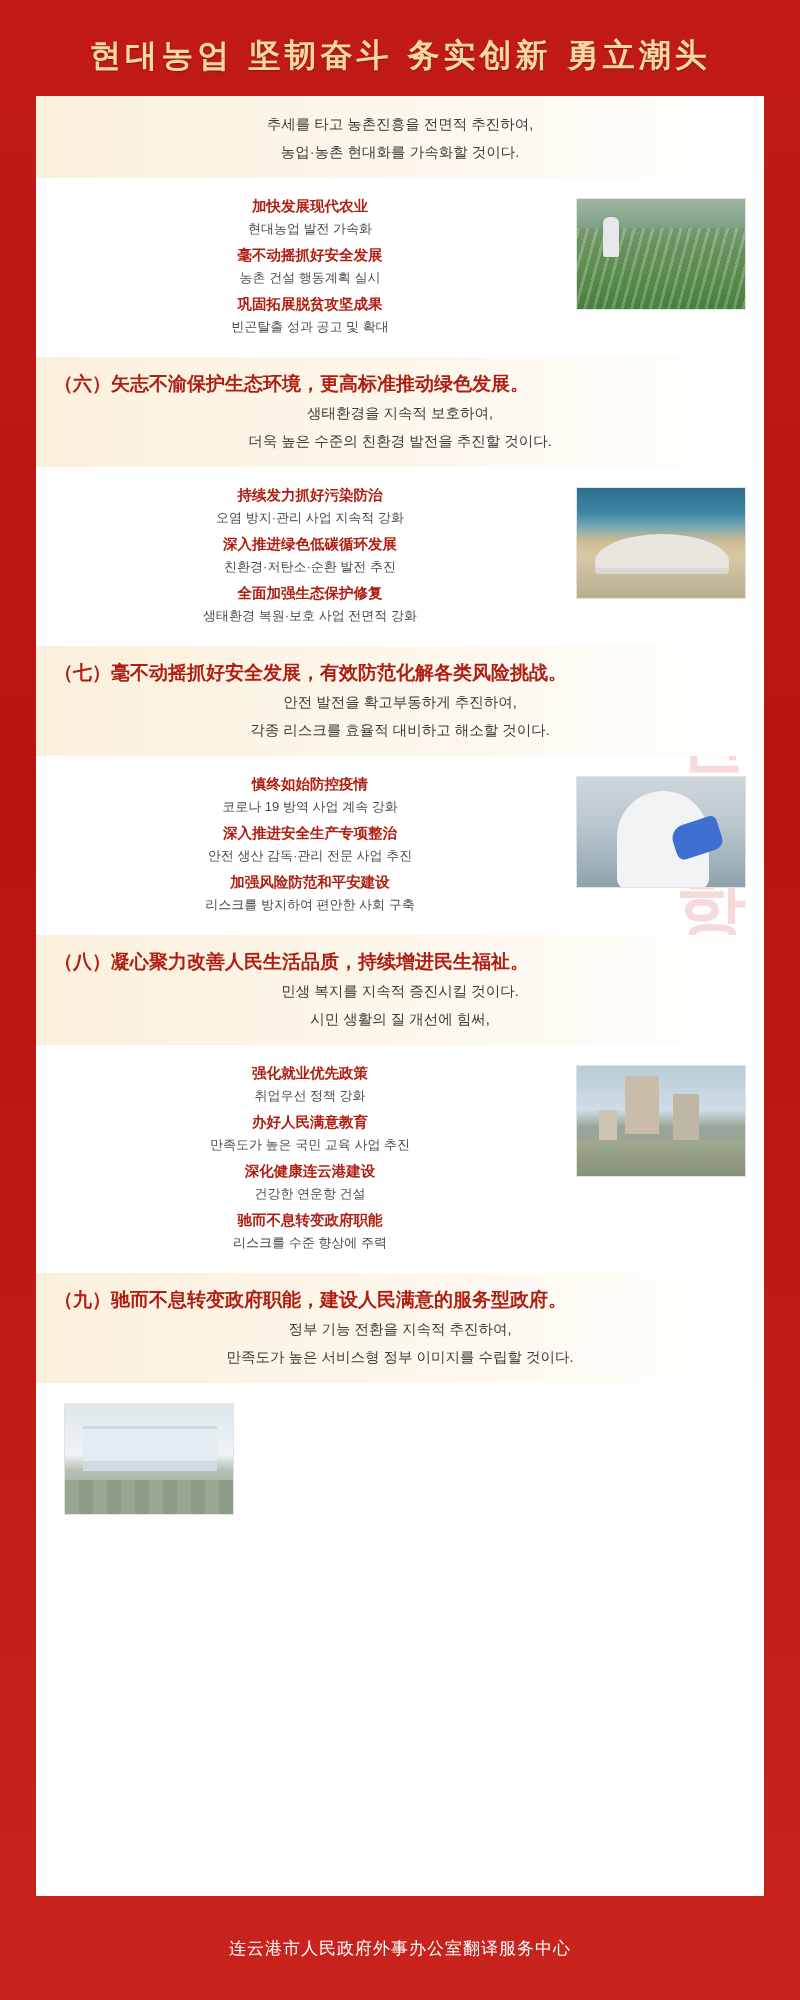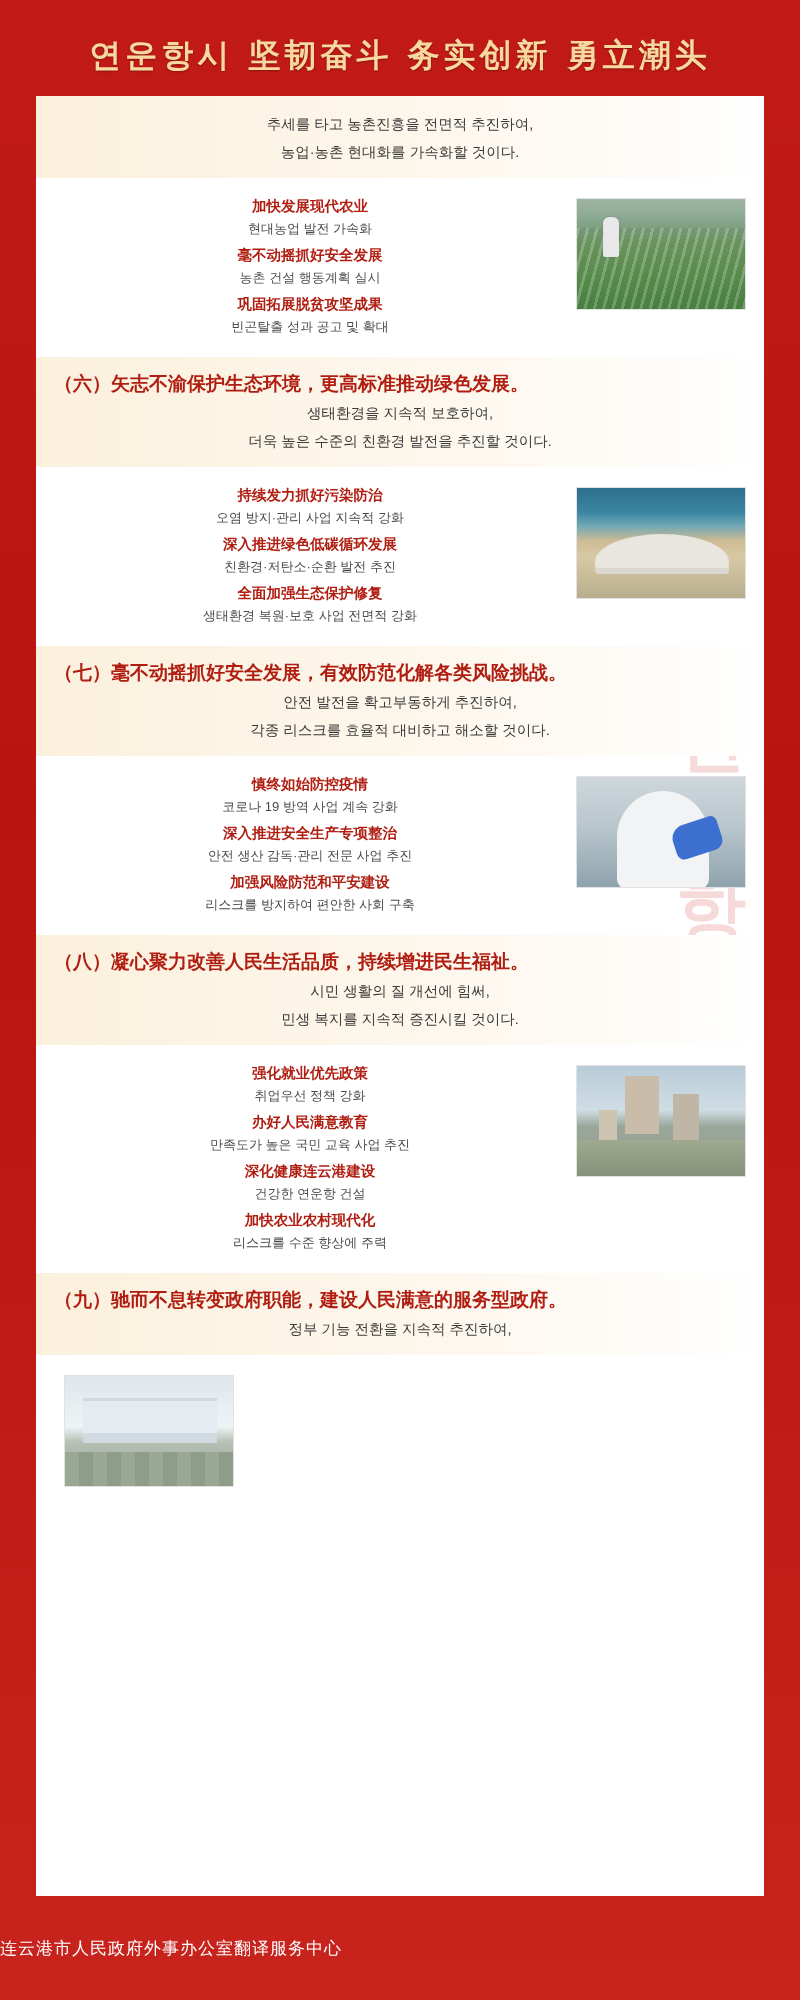--- a/index.html
+++ b/index.html
@@ -181,33 +181,34 @@
     background: repeating-linear-gradient(90deg,#9aa893 0 14px,#8e9d88 14px 28px);
   }
   
   .footer {
     position: absolute;
     left: 0; right: 0;
     bottom: 0;
     height: 104px;
     display: flex;
     align-items: center;
+    justify-content: center;
   }
   .footer-text {
     font-family: "DejaVu Serif", serif;
     font-size: 17px;
     color: #ffffff;
     letter-spacing: 1px;
   }
 </style>
 </head>
 <body>
 
 <div class="banner">
-  <div class="banner-title">연운항시  坚韧奋斗  务实创新  勇立潮头</div>
+  <div class="banner-title">현대농업  坚韧奋斗  务实创新  勇立潮头</div>
 </div>
 
 <div class="sheet">
   <div class="watermark">연운항시</div>
 
   <div class="section">
     <div class="sec-head">
       <div class="sec-sub">추세를 타고 농촌진흥을 전면적 추진하여,</div>
       <div class="sec-sub">농업·농촌 현대화를 가속화할 것이다.</div>
     </div>
@@ -258,42 +259,43 @@
         <div class="pt-cn">加强风险防范和平安建设</div>
         <div class="pt-kr">리스크를 방지하여 편안한 사회 구축</div>
       </div>
       <div class="photo ph-covid"></div>
     </div>
   </div>
 
   <div class="section">
     <div class="sec-head">
       <div class="sec-title">（八）凝心聚力改善人民生活品质，持续增进民生福祉。</div>
+      <div class="sec-sub">민생 복지를 지속적 증진시킬 것이다.</div>
       <div class="sec-sub">시민 생활의 질 개선에 힘써,</div>
-      <div class="sec-sub">민생 복지를 지속적 증진시킬 것이다.</div>
     </div>
     <div class="sec-body">
       <div class="points">
         <div class="pt-cn">强化就业优先政策</div>
         <div class="pt-kr">취업우선 정책 강화</div>
         <div class="pt-cn">办好人民满意教育</div>
         <div class="pt-kr">만족도가 높은 국민 교육 사업 추진</div>
         <div class="pt-cn">深化健康连云港建设</div>
         <div class="pt-kr">건강한 연운항 건설</div>
-        <div class="pt-cn">加快农业农村现代化</div>
+        <div class="pt-cn">驰而不息转变政府职能</div>
         <div class="pt-kr">리스크를 수준 향상에 주력</div>
       </div>
       <div class="photo ph-city"></div>
     </div>
   </div>
 
   <div class="section">
     <div class="sec-head">
       <div class="sec-title">（九）驰而不息转变政府职能，建设人民满意的服务型政府。</div>
       <div class="sec-sub">정부 기능 전환을 지속적 추진하여,</div>
+      <div class="sec-sub">만족도가 높은 서비스형 정부 이미지를 수립할 것이다.</div>
     </div>
     <div class="sec-body">
       <div class="photo ph-gov"></div>
     </div>
   </div>
 </div>
 
 <div class="footer">
   <div class="footer-text">连云港市人民政府外事办公室翻译服务中心</div>
 </div>

